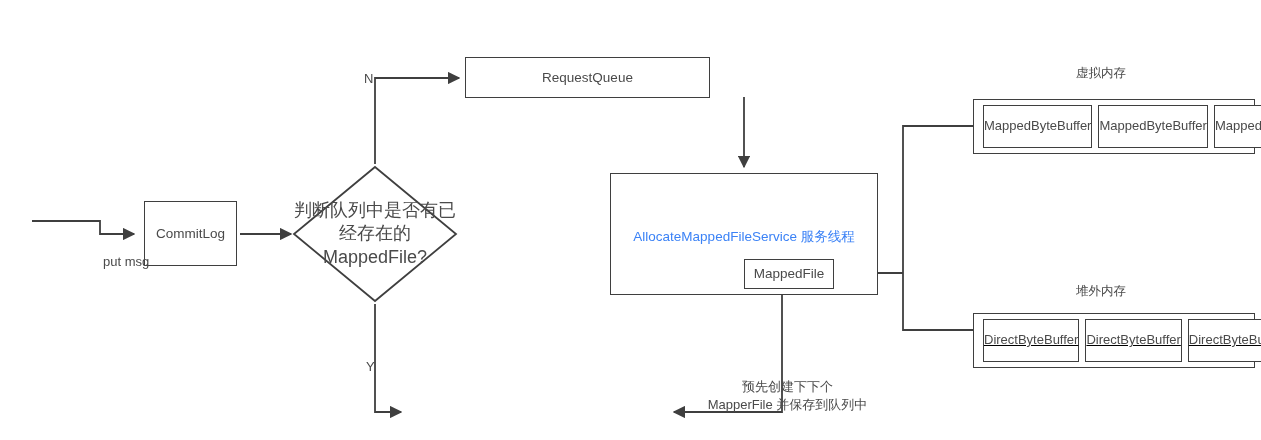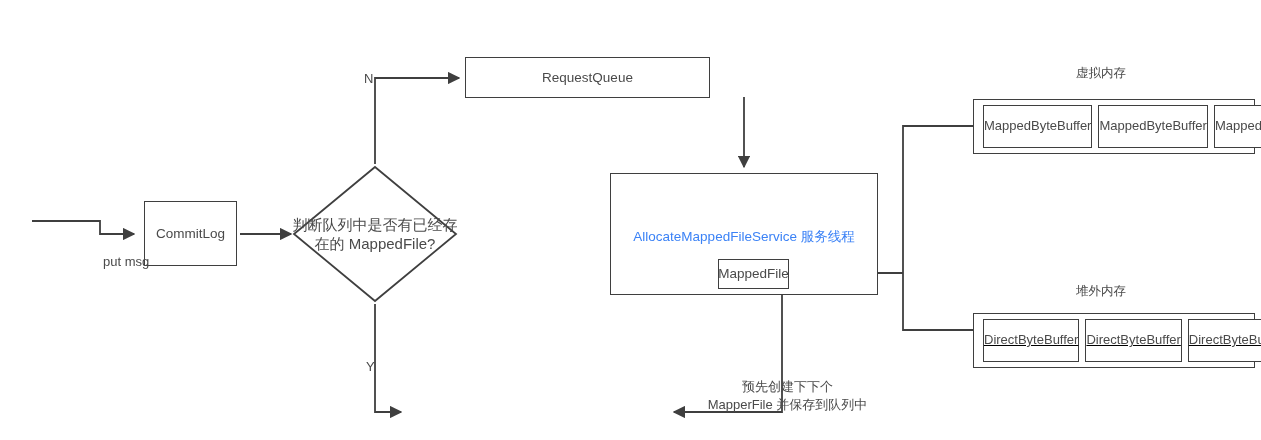--- a/index.html
+++ b/index.html
@@ -79,21 +79,21 @@
   }
   .diamond-text {
     position: absolute;
     left: 0; top: 0;
     width: 100%; height: 100%;
     display: flex;
     align-items: center;
     justify-content: center;
     text-align: center;
     color: #4a4a4a;
-    font-size: 15px;
+    font-size: 18px;
     line-height: 1.3;
   }
 </style>
 </head>
 <body>
 
 <div id="canvas">
 
   <svg id="svg-layer" viewBox="0 0 1261 440" xmlns="http://www.w3.org/2000/svg">
     <defs>
@@ -131,21 +131,21 @@
     <div class="diamond-text">判断队列中是否有已经存在的 MappedFile?</div>
   </div>
 
   <div class="lbl" style="left:364px; top:71px;">N</div>
   <div class="lbl" style="left:366px; top:359px;">Y</div>
 
   <div class="node" style="left:465px; top:57px; width:245px; height:41px;">RequestQueue</div>
 
   <div class="node" style="left:610px; top:173px; width:268px; height:122px; display:block;">
     <div style="position:absolute; left:0; top:54px; width:100%; text-align:center; color:#3b82f6; font-size:13.5px;">AllocateMappedFileService 服务线程</div>
-    <div class="node" style="left:107px; top:85px; width:71px; height:30px;">MappedFile</div>
+    <div class="node" style="left:133px; top:85px; width:90px; height:30px;">MappedFile</div>
   </div>
 
 
   <div class="lbl multi" style="left:700px; top:378px; width:175px; text-align:center;">
     <span>预先创建下下个</span><br>
     <span>MapperFile 并保存到队列中</span>
   </div>
 
   <div class="grp-title" style="left:1076px; top:65px;">虚拟内存</div>
   <div class="group-box" style="left:973px; top:99px; width:282px; height:55px;">

